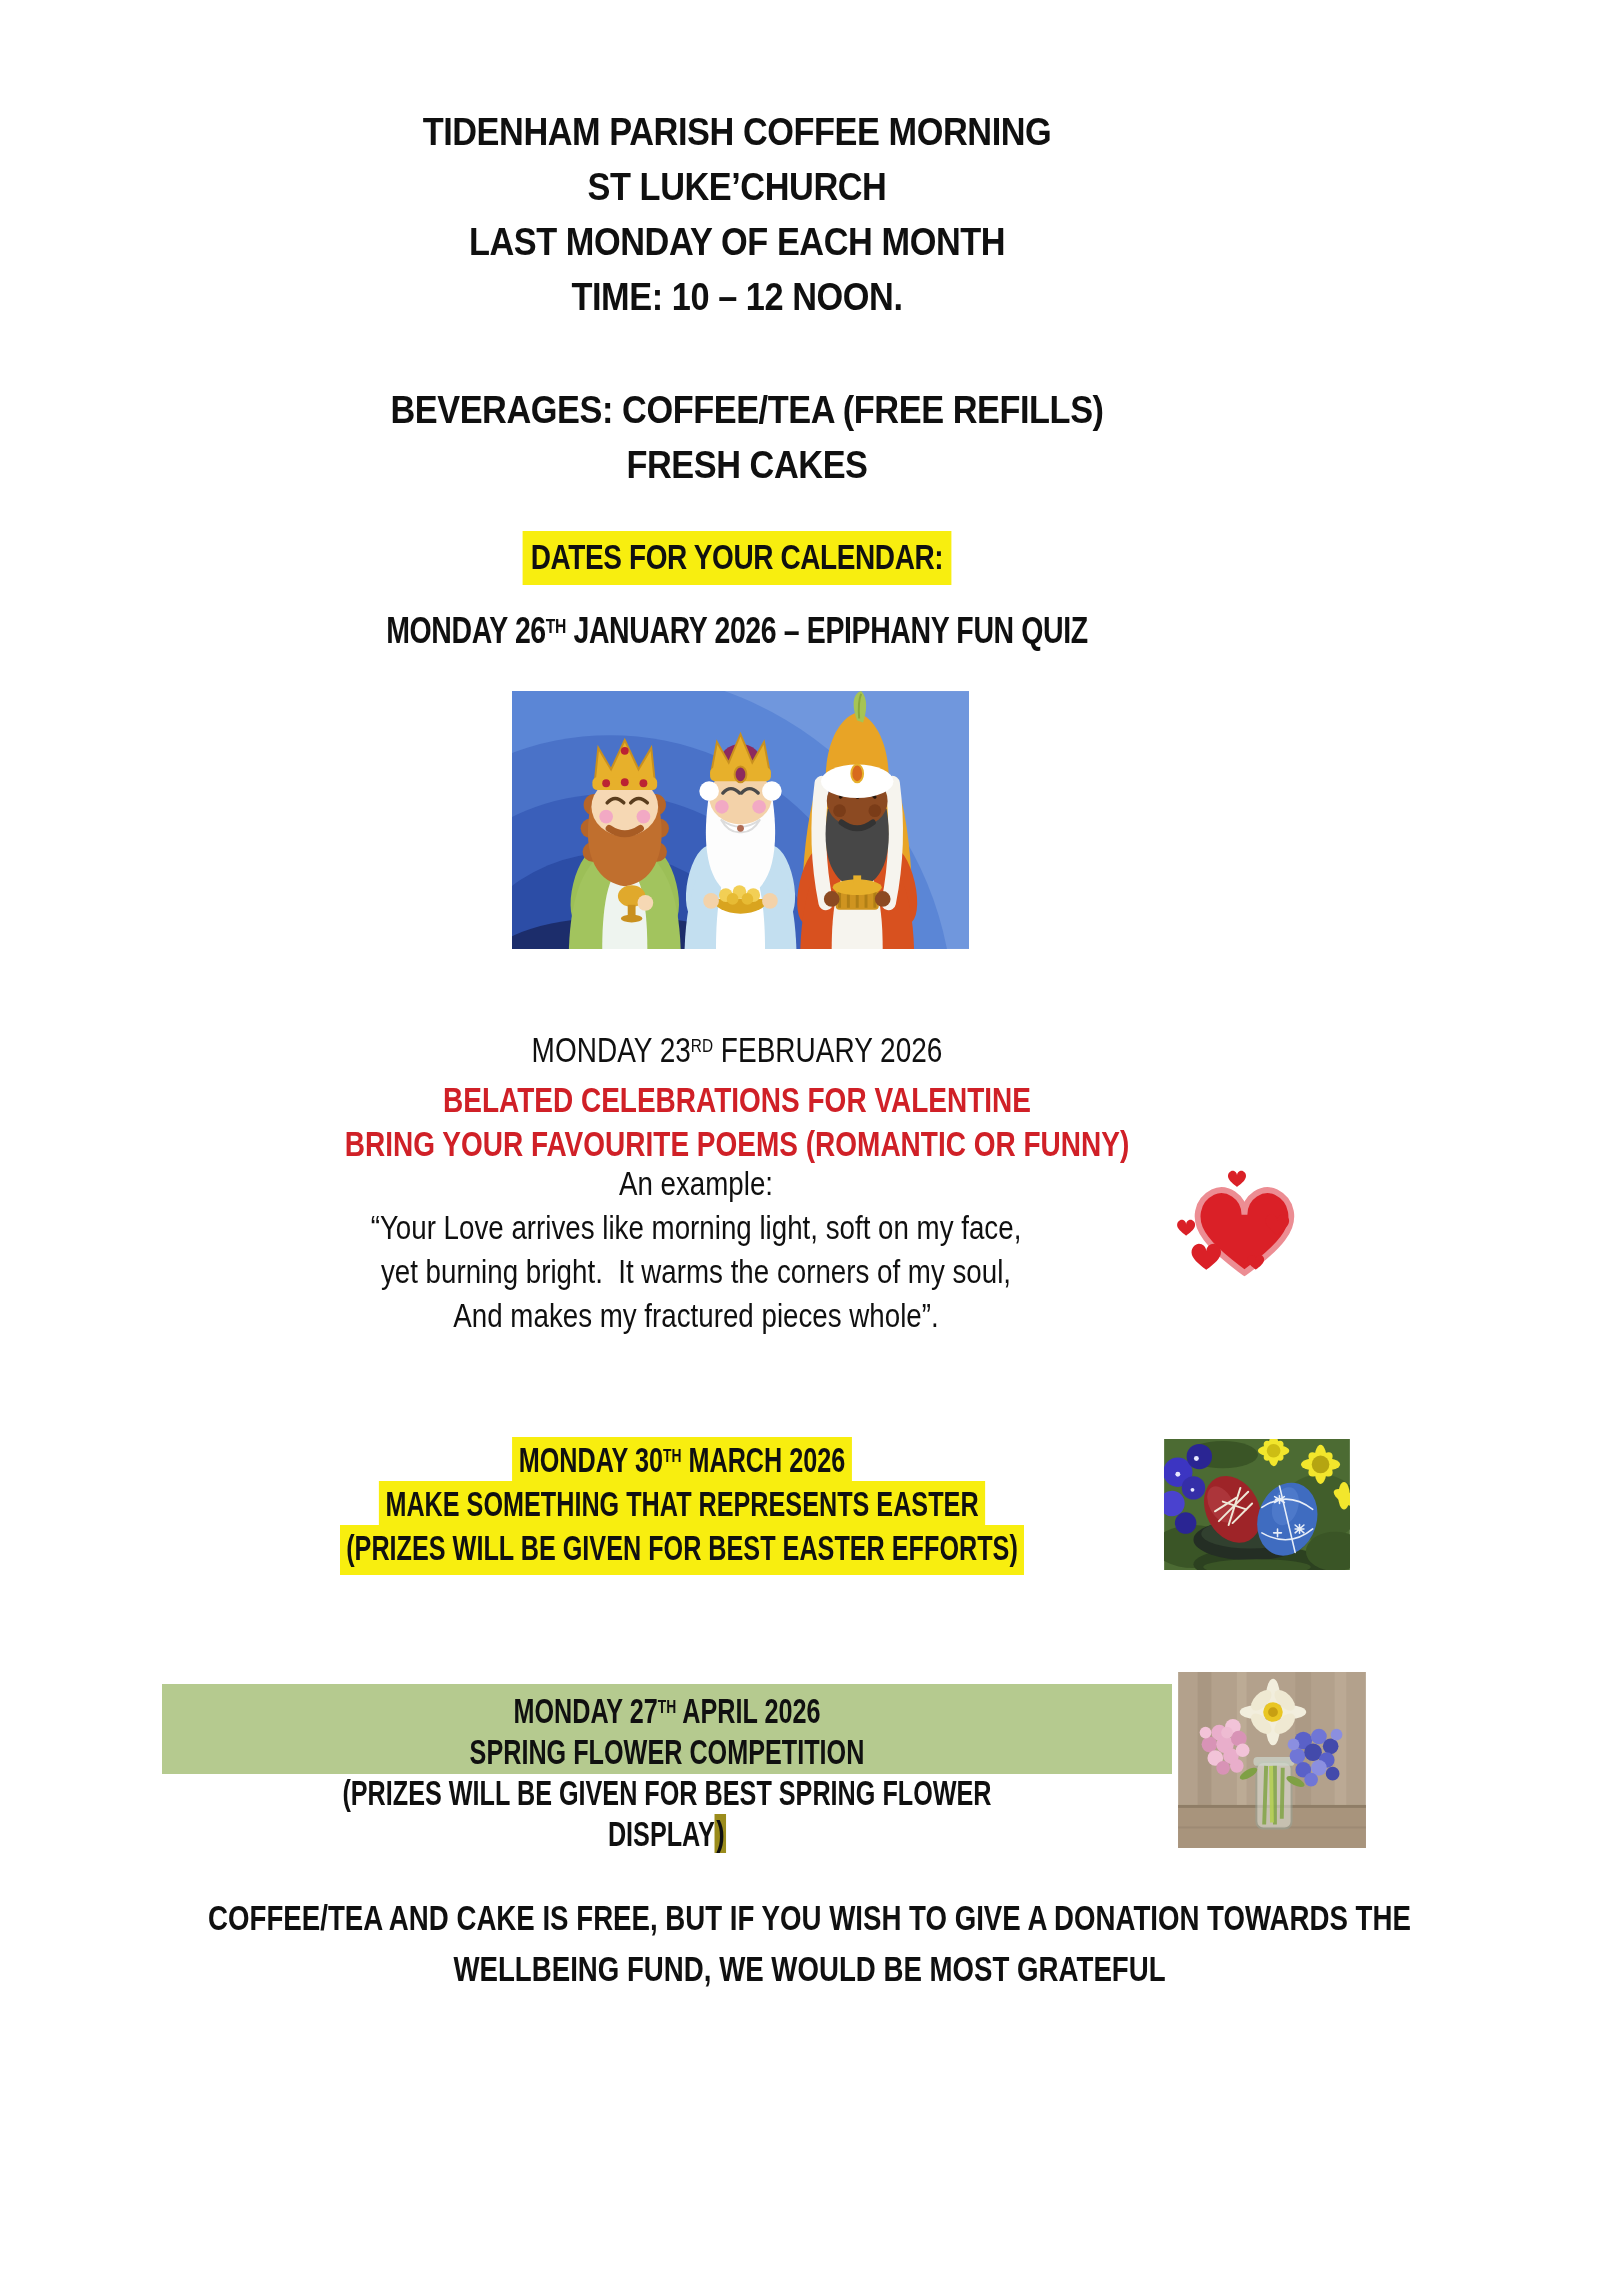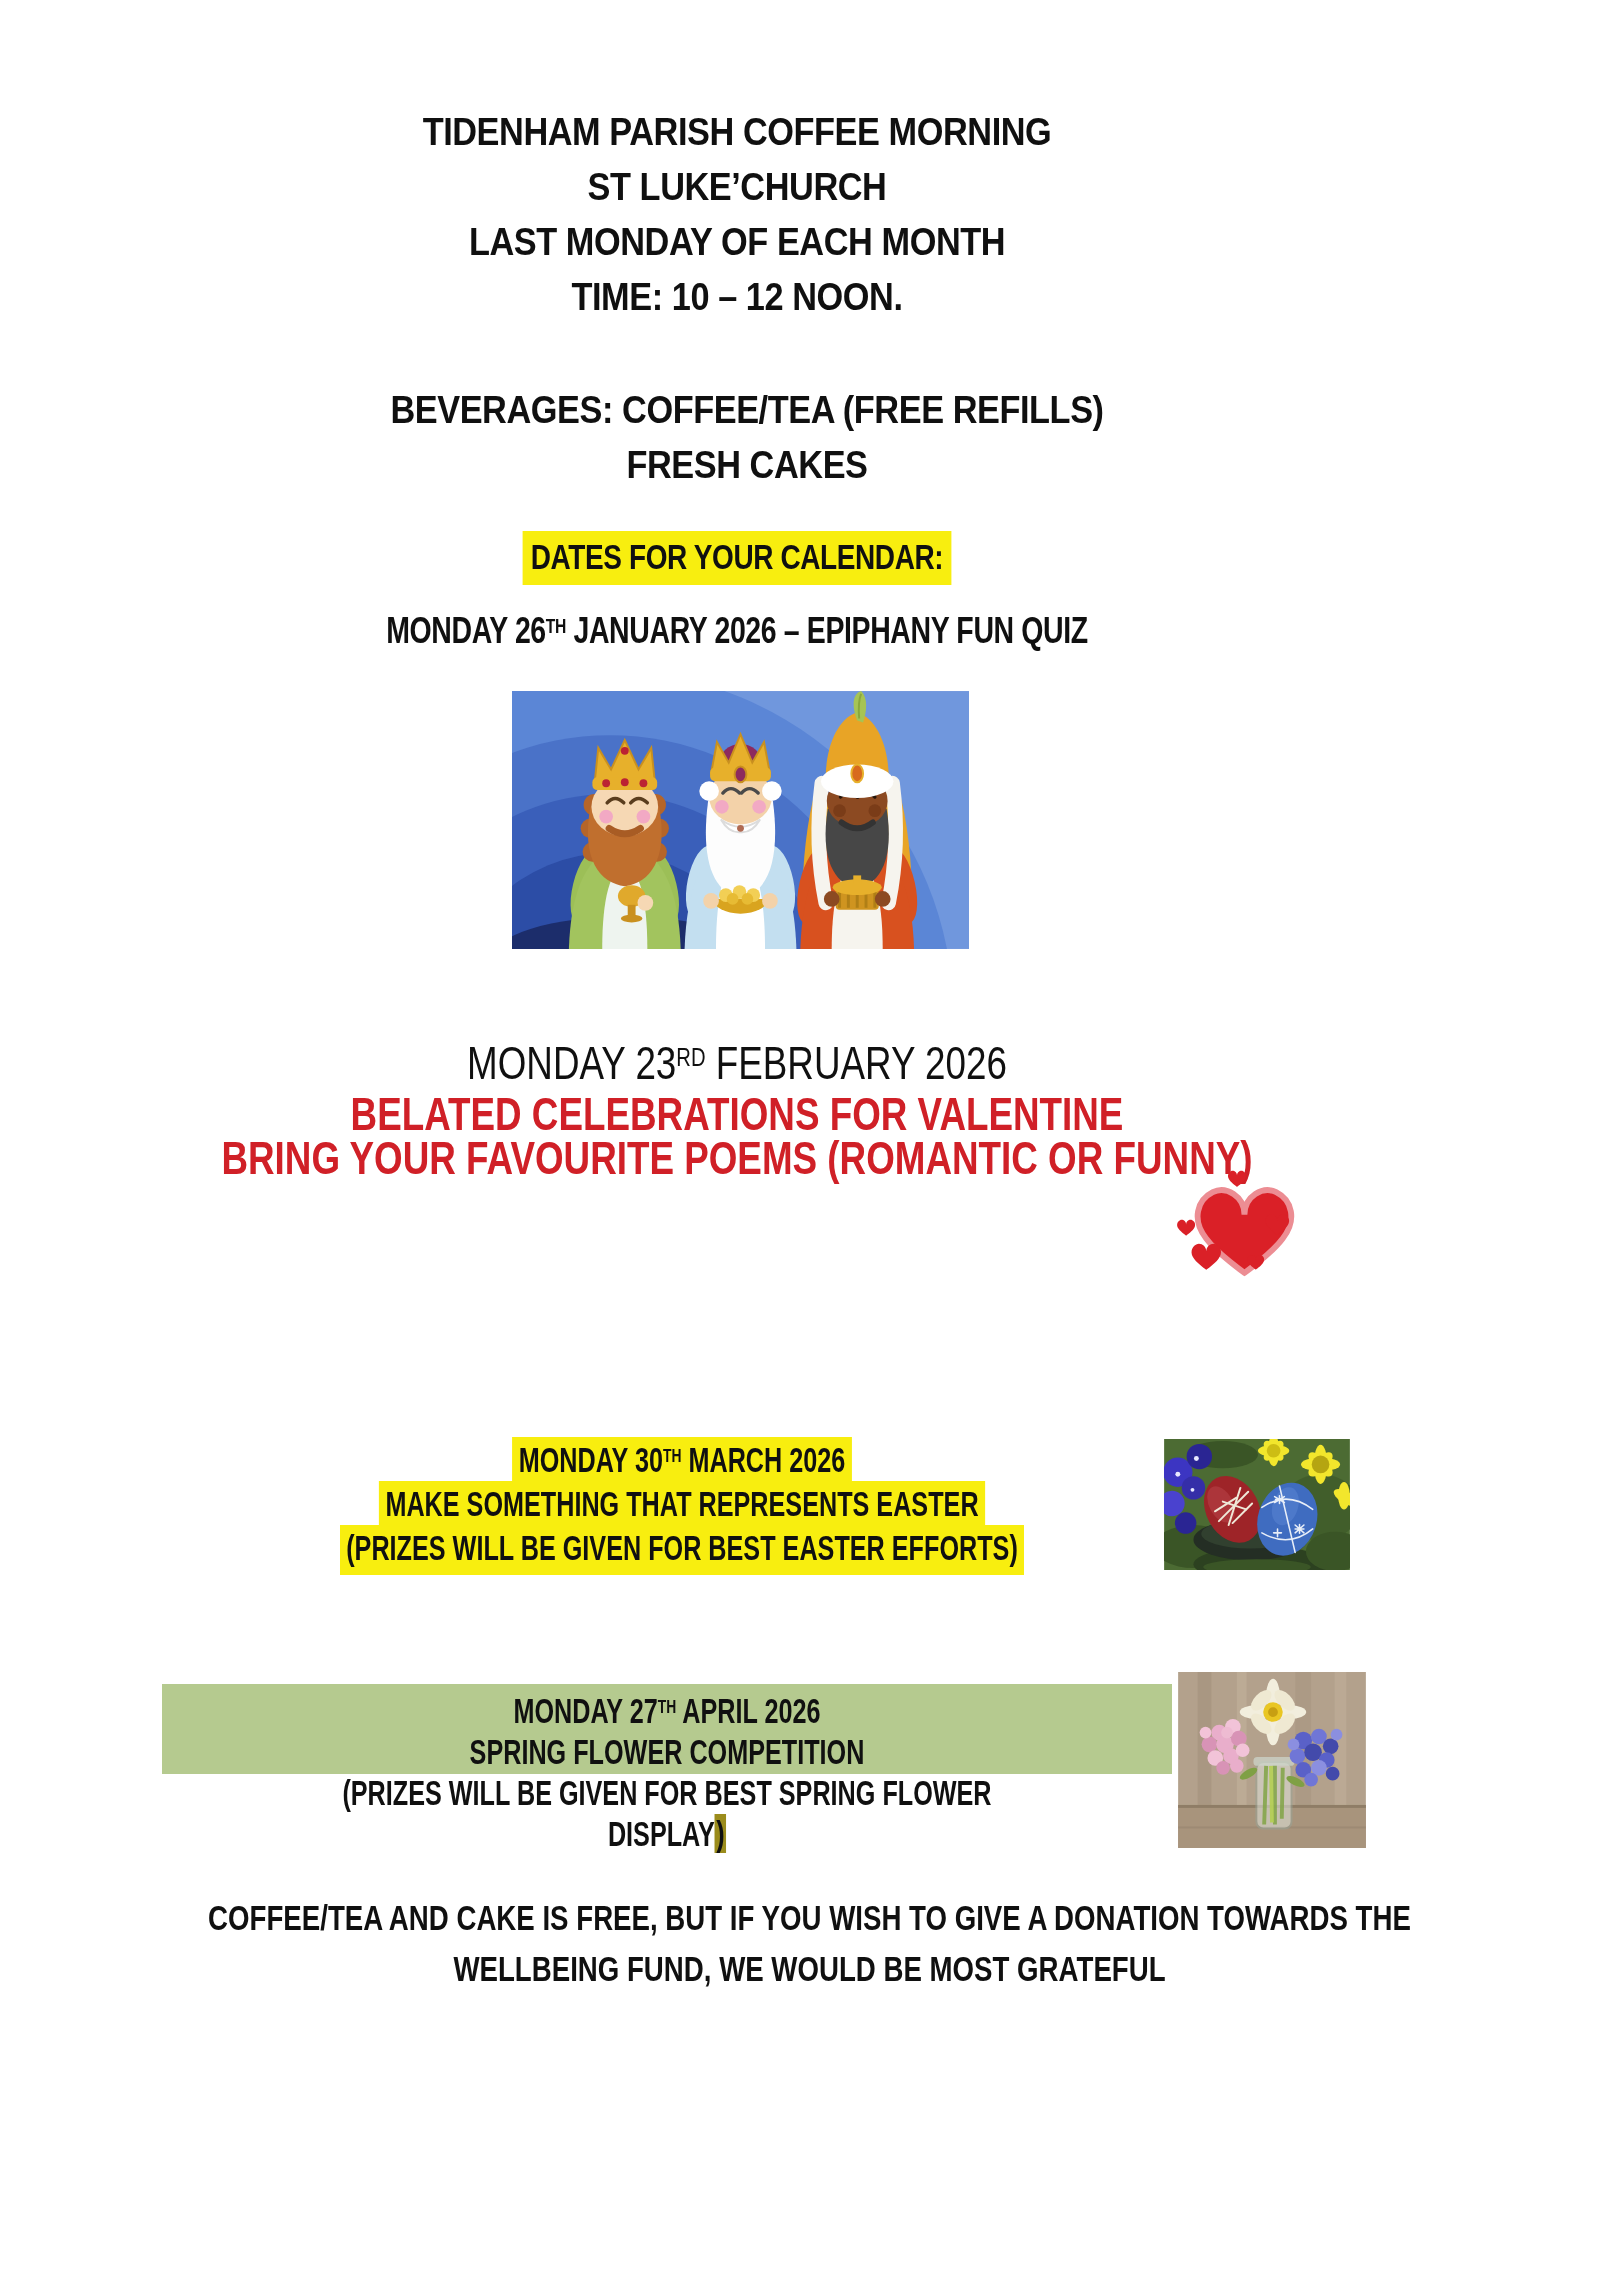--- a/index.html
+++ b/index.html
@@ -13,21 +13,21 @@
   .sx84{transform:scaleX(.84);transform-origin:50% 50%;}
   .sx77{transform:scaleX(.77);transform-origin:50% 50%;}
   .sx72{transform:scaleX(.72);transform-origin:50% 50%;}
   .sx79{transform:scaleX(.79);transform-origin:50% 50%;}
   .b{font-weight:700;letter-spacing:-0.5px;}
   .title-block{top:104px;left:0;width:1474px;font-size:39px;line-height:55px;}
   .bev-block{top:382px;left:0;width:1474px;font-size:39px;line-height:55px;padding-left:10px;}
   .dates-row{top:531px;left:0;width:1474px;font-size:35px;line-height:45px;}
   .hl{display:inline-block;background:var(--highlight_yellow,#f8ee0f);padding:2.9px 9.8px 5.9px 9.8px;}
   .jan-row{top:606px;left:0;width:1474px;font-size:37px;line-height:49px;}
-  .feb-block{top:1028px;left:0;width:1474px;font-size:46px;line-height:44px;font-weight:400;margin-top:13px;}
+  .feb-block{top:1028px;left:0;width:1474px;font-size:35px;line-height:44px;font-weight:400;}
   .red{color:var(--accent_red,#d02027);font-weight:600;}
   .poem-block{top:1162px;left:0;width:1392px;font-size:33px;line-height:44px;font-weight:400;}
   .march-block{top:1437px;left:0;width:1364px;font-size:35px;font-weight:700;}
   .march-block .row{height:44px;line-height:44px;}
   .march-block .hl{padding:1px 8.8px 4.9px 8.8px;}
   .band{top:1684px;left:162px;width:1010px;height:90px;background:var(--band_green,#b5ca8f);
         font-size:35px;font-weight:700;padding-top:5.9px;box-sizing:border-box;}
   .band .row{height:41px;line-height:41px;}
   .paren-hl{background:var(--paren_highlight,#9b8c1c);padding:0 2px;}
   .footer-block{top:1892px;left:0;width:1619px;font-size:35px;line-height:51px;font-weight:700;}
@@ -157,20 +157,26 @@
       </g>
     </svg>
   </div>
 
   <div class="abs ctr feb-block">
     <div class="line sx80"><span>MONDAY 23</span><span class="sup">RD</span><span> FEBRUARY 2026</span></div>
     <div class="line red sx80">BELATED CELEBRATIONS FOR VALENTINE</div>
     <div class="line red sx80">BRING YOUR FAVOURITE POEMS (ROMANTIC OR FUNNY)</div>
   </div>
 
+  <div class="abs ctr poem-block">
+    <div class="line sx84">An example:</div>
+    <div class="line sx84">“Your Love arrives like morning light, soft on my face,</div>
+    <div class="line sx84">yet burning bright.  It warms the corners of my soul,</div>
+    <div class="line sx84">And makes my fractured pieces whole”.</div>
+  </div>
 
   <div class="abs" style="left:1174px;top:1164px;width:137px;height:145px;">
     <svg width="137" height="145" viewBox="0 0 140 148">
       <defs>
         <path id="hrt" d="M20,11 C20,4 13,0 8,2.5 C2,5.5 0,13 5.5,20 C10,26 20,33 20,33 C20,33 30,26 34.5,20 C40,13 38,5.5 32,2.5 C27,0 20,4 20,11 Z"></path>
       </defs>
       <use href="#hrt" transform="translate(18,22) scale(2.7)" fill="#da2027" stroke="#ec8d93" stroke-width="2.2"></use>
       <use href="#hrt" transform="translate(54,6) scale(0.52)" fill="#da2027"></use>
       <use href="#hrt" transform="translate(2,56) scale(0.52)" fill="#da2027"></use>
       <use href="#hrt" transform="translate(16,80) scale(0.85)" fill="#da2027"></use>

